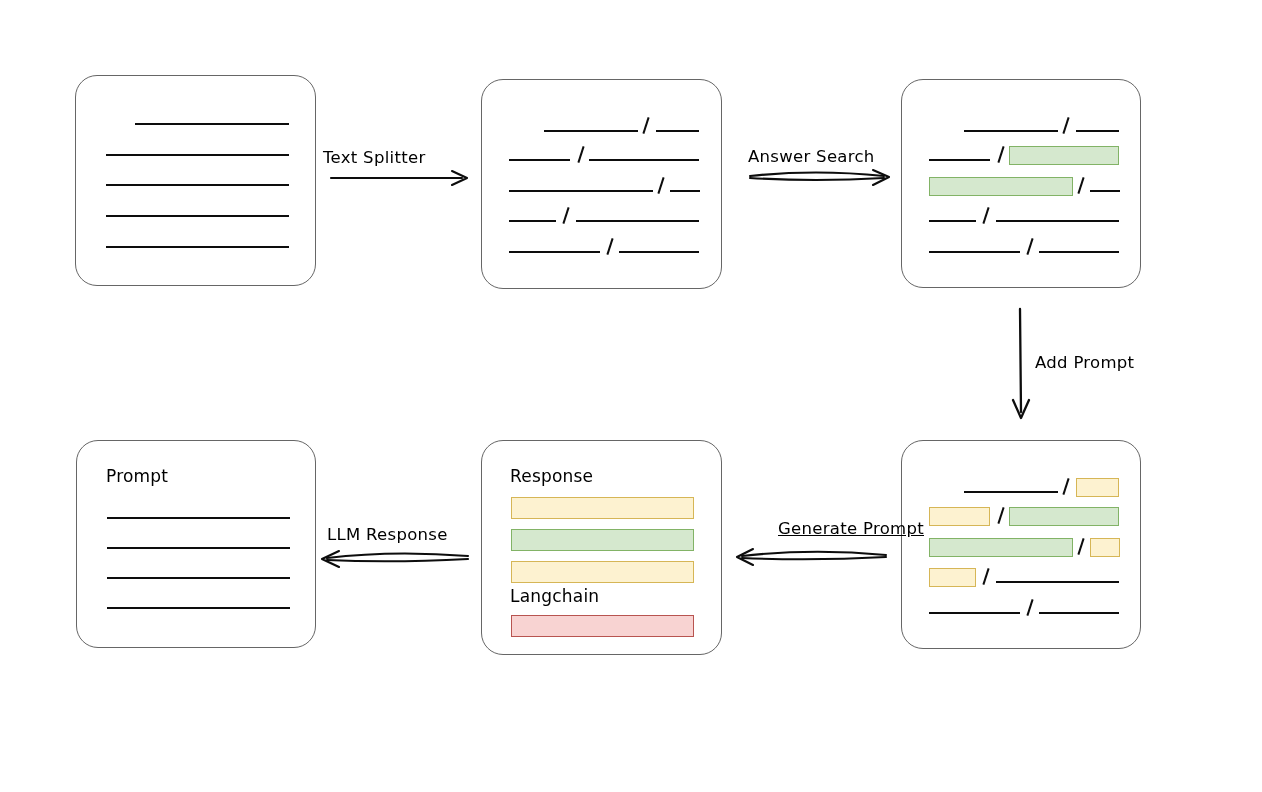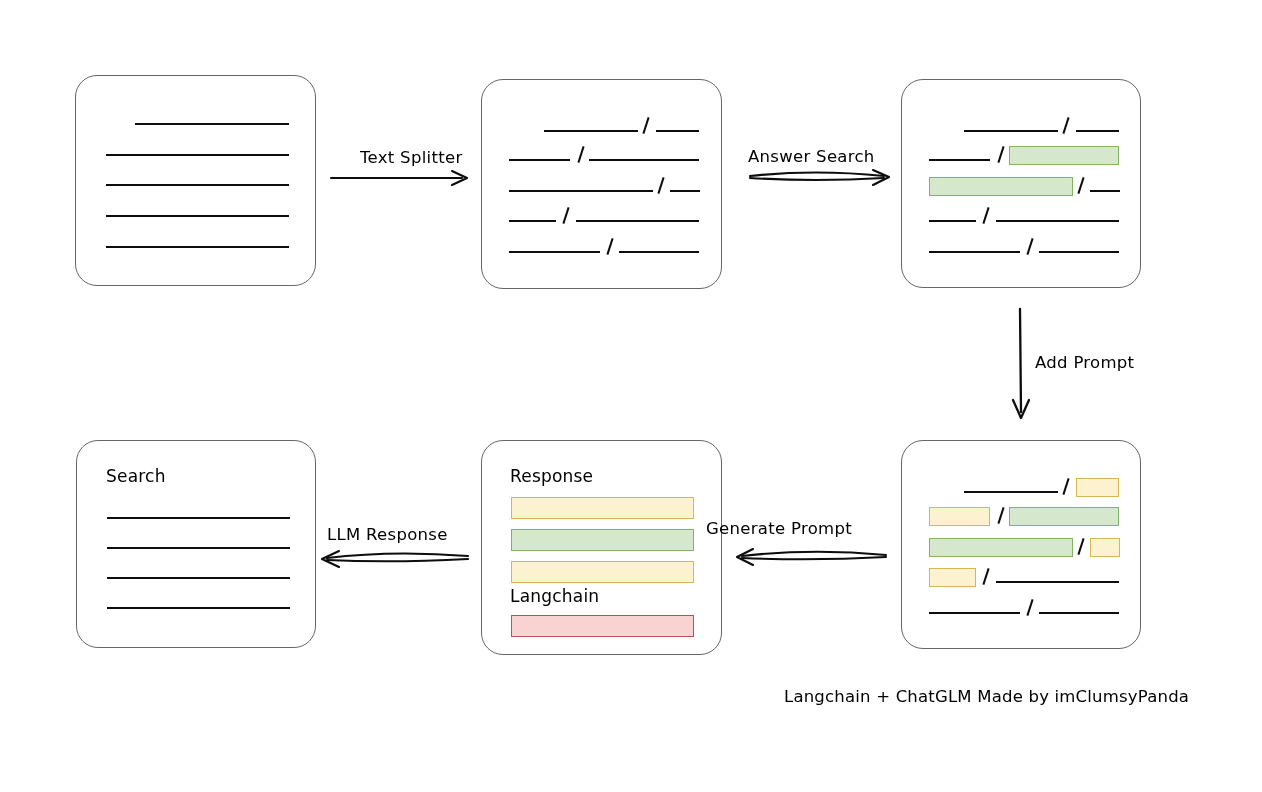--- a/index.html
+++ b/index.html
@@ -183,21 +183,21 @@
   <div class="doc-box" style="left:481px; top:440px; width:241px; height:215px;">
     <div class="heading" style="left:28px; top:25px;">Response</div>
     <div class="chip tall yellow" style="left:29px; top:56px;  width:183px;"></div>
     <div class="chip tall green" style="left:29px; top:88px;  width:183px;"></div>
     <div class="chip tall yellow" style="left:29px; top:120px; width:183px;"></div>
     <div class="heading" style="left:28px; top:145px;">Langchain</div>
     <div class="chip tall red" style="left:29px; top:174px; width:183px;"></div>
   </div>
 
   <div class="doc-box" style="left:76px; top:440px; width:240px; height:208px;">
-    <div class="heading" style="left:29px; top:25px;">Search</div>
+    <div class="heading" style="left:29px; top:25px;">Prompt</div>
     <div class="line" style="left:30px; top:76px;  width:183px;"></div>
     <div class="line" style="left:30px; top:106px; width:183px;"></div>
     <div class="line" style="left:30px; top:136px; width:183px;"></div>
     <div class="line" style="left:30px; top:166px; width:183px;"></div>
   </div>
 
   <svg id="arrows" viewBox="0 0 1262 792">
 
     <g>
       <path d="M 331 178 L 462 178" fill="none" stroke="#0d0d0d" stroke-width="2.1" stroke-linecap="round"></path>
@@ -221,25 +221,24 @@
       <path d="M 753 549 L 737 557 L 753 565" fill="none" stroke="#0d0d0d" stroke-width="2.1" stroke-linecap="round" stroke-linejoin="round"></path>
     </g>
 
     <g>
       <path d="M 468 556 Q 392 550 327 558" fill="none" stroke="#0d0d0d" stroke-width="2.1" stroke-linecap="round"></path>
       <path d="M 468 559 Q 392 563 327 560" fill="none" stroke="#0d0d0d" stroke-width="2.1" stroke-linecap="round"></path>
       <path d="M 339 551 L 322 559 L 339 567" fill="none" stroke="#0d0d0d" stroke-width="2.1" stroke-linecap="round" stroke-linejoin="round"></path>
     </g>
   </svg>
 
-  <div class="arrow-label" style="left:360px; top:148px;">Text Splitter</div>
+  <div class="arrow-label" style="left:323px; top:148px;">Text Splitter</div>
 
   <div class="arrow-label" style="left:748px; top:147px;">Answer Search</div>
 
   <div class="arrow-label" style="left:1035px; top:353px;">Add Prompt</div>
 
-  <div class="arrow-label" style="left:706px; top:519px;">Generate Prompt</div>
+  <div class="arrow-label" style="left:778px; top:519px;text-decoration:underline;">Generate Prompt</div>
 
   <div class="arrow-label" style="left:327px; top:525px;text-align:right;">LLM Response</div>
 
-  <div class="credit" style="left:784px; top:687px;">Langchain + ChatGLM Made by imClumsyPanda</div>
 
 </div>
 
 </body></html>

